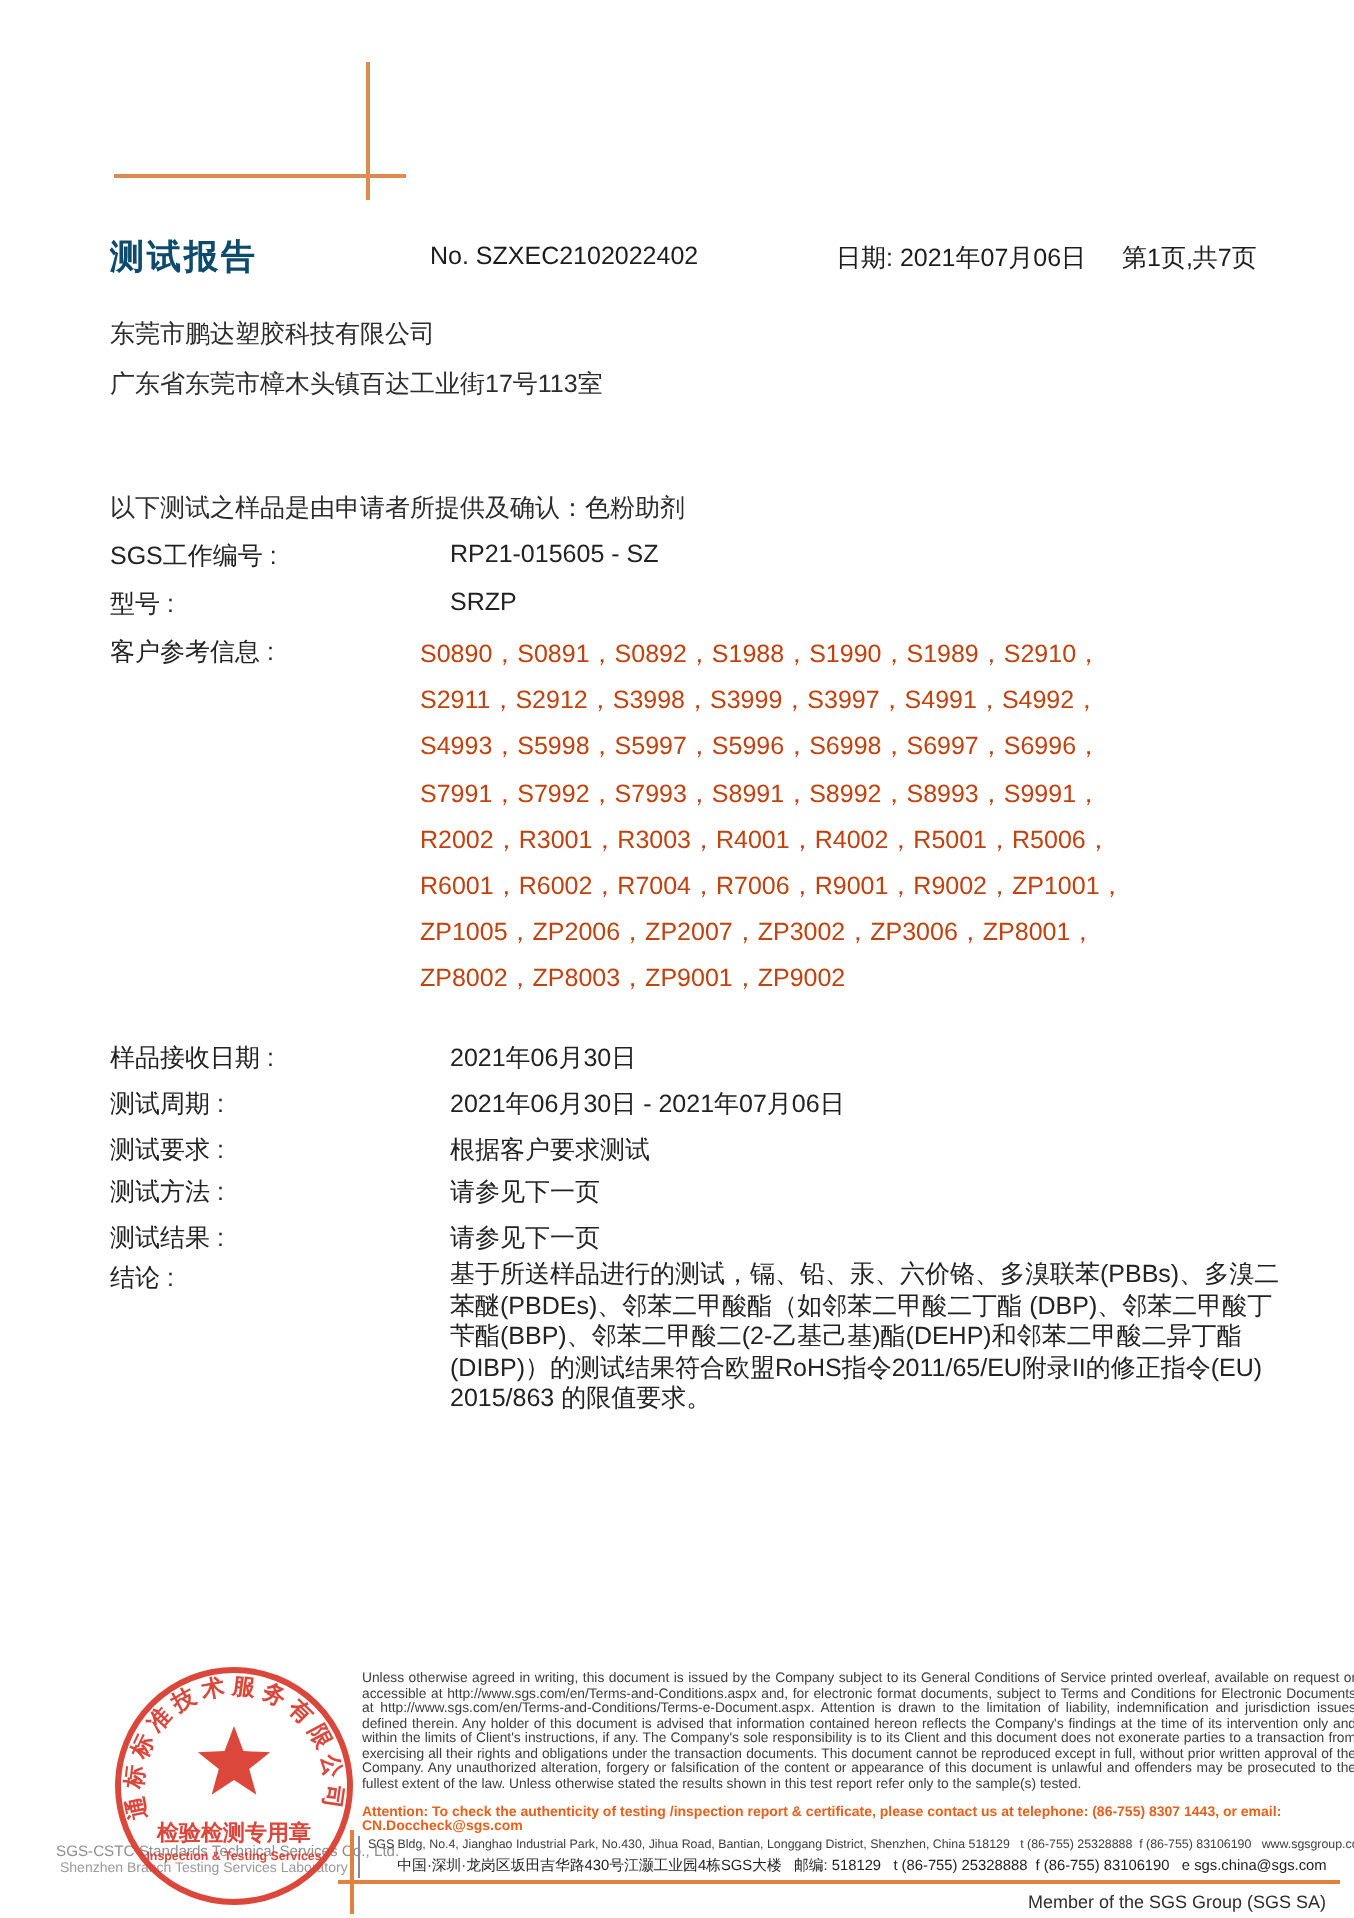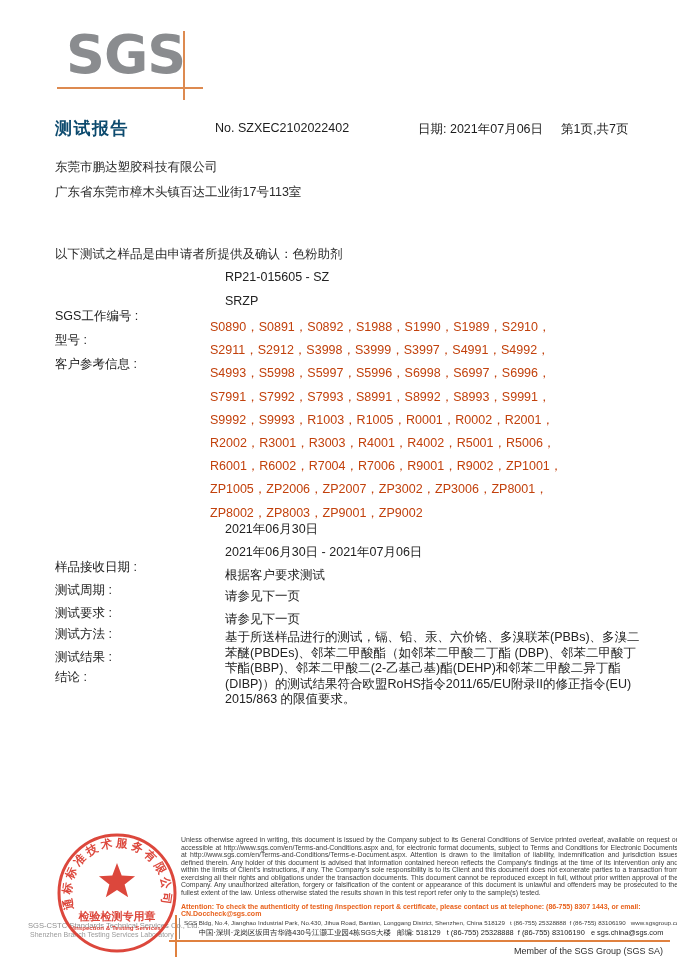--- a/index.html
+++ b/index.html
@@ -19,21 +19,21 @@
   .title { left:55px; top:117px; font-size:17px; font-weight:bold; color:#0c4a6e; letter-spacing:1.5px; }
   .report-no { left:215px; top:121px; font-size:12.5px; color:#1c1c1c; }
   .hdr-date { left:418px; top:121px; font-size:12.5px; color:#1c1c1c; }
   .page-info { left:561px; top:121px; font-size:12.5px; color:#1c1c1c; }
 
   .company { left:55px; top:159px; font-size:12.5px; }
   .address { left:55px; top:184px; font-size:12.5px; }
 
   .intro { left:55px; top:246px; font-size:12.5px; }
 
-  .lbl { left:55px; font-size:12.5px; color:#222;margin-top:38px; }
+  .lbl { left:55px; font-size:12.5px; color:#222; }
   .val { left:225px; font-size:12.5px; color:#222; }
 
   .t-job   { top:270px; }
   .t-model { top:294px; }
   .t-ref   { top:318px; }
   .ref-lines { left:210px; top:316px; font-size:12.5px; line-height:23.2px; color:#c2410c; }
   .t-recv  { top:521px; }
   .t-period{ top:544px; }
   .t-req   { top:567px; }
   .t-method{ top:588px; }
@@ -56,21 +56,20 @@
   .co-line1 { left:28px; top:921px; font-size:7.6px; color:#8f8f8f; white-space:nowrap; }
   .co-line2 { left:30px; top:931px; font-size:7px; color:#9a9a9a; white-space:nowrap; }
 
   .stamp { left:54px; top:830px; width:126px; height:126px; opacity:.92; }
 </style>
 </head>
 <body>
 
 <div class="page">
 
-  <div class="abs logo-text">SGS</div>
   <div class="abs logo-vline"></div>
   <div class="abs logo-hline"></div>
 
   <div class="abs title">测试报告</div>
   <div class="abs report-no">No. SZXEC2102022402</div>
   <div class="abs hdr-date">日期: 2021年07月06日</div>
   <div class="abs page-info">第1页,共7页</div>
 
   <div class="abs company">东莞市鹏达塑胶科技有限公司</div>
   <div class="abs address">广东省东莞市樟木头镇百达工业街17号113室</div>
@@ -82,21 +81,20 @@
 
   <div class="abs lbl t-model">型号 :</div>
   <div class="abs val t-model">SRZP</div>
 
   <div class="abs lbl t-ref">客户参考信息 :</div>
   <div class="abs ref-lines">
     <div>S0890，S0891，S0892，S1988，S1990，S1989，S2910，</div>
     <div>S2911，S2912，S3998，S3999，S3997，S4991，S4992，</div>
     <div>S4993，S5998，S5997，S5996，S6998，S6997，S6996，</div>
     <div>S7991，S7992，S7993，S8991，S8992，S8993，S9991，</div>
-    <div>S9992，S9993，R1003，R1005，R0001，R0002，R2001，</div>
     <div>R2002，R3001，R3003，R4001，R4002，R5001，R5006，</div>
     <div>R6001，R6002，R7004，R7006，R9001，R9002，ZP1001，</div>
     <div>ZP1005，ZP2006，ZP2007，ZP3002，ZP3006，ZP8001，</div>
     <div>ZP8002，ZP8003，ZP9001，ZP9002</div>
   </div>
 
   <div class="abs lbl t-recv">样品接收日期 :</div>
   <div class="abs val t-recv">2021年06月30日</div>
 
   <div class="abs lbl t-period">测试周期 :</div>

